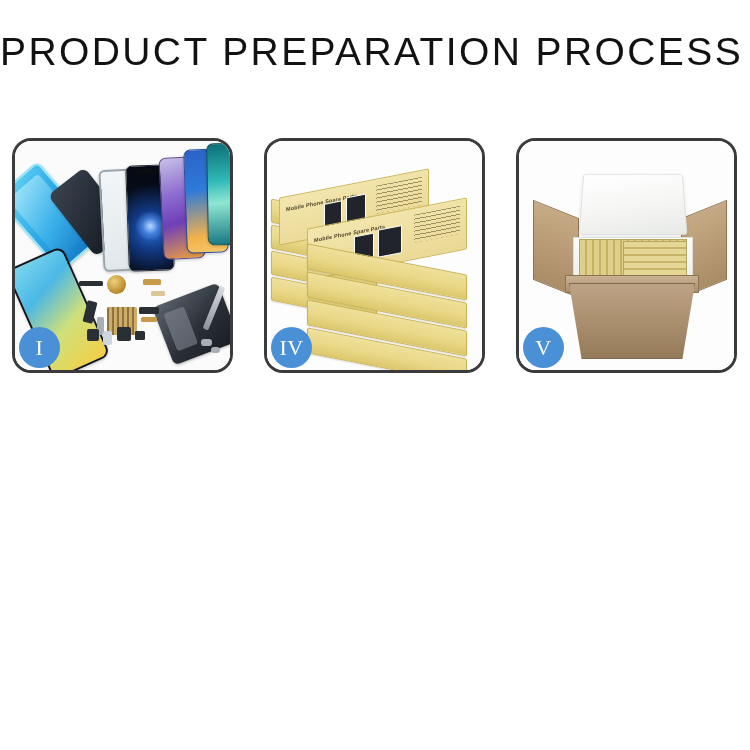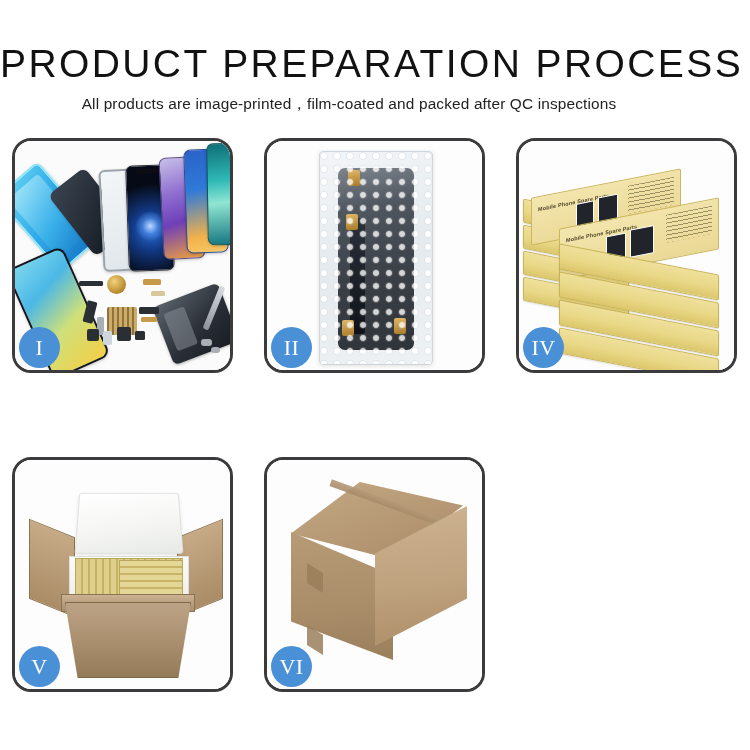--- a/index.html
+++ b/index.html
@@ -11,21 +11,21 @@
     width: 750px;
     height: 750px;
     font-family: "Liberation Sans", sans-serif;
     overflow: hidden;
     position: relative;
   }
 
   
   .header {
     width: 698px;
-    padding-top: 44px;
+    padding-top: 32px;
     text-align: center;
   }
   .page-title {
     font-family: "Liberation Sans", sans-serif;
     font-size: 39px;
     font-weight: 400;
     letter-spacing: 2.4px;
     color: #121212;
     line-height: 1.05;
     white-space: nowrap;
@@ -400,21 +400,20 @@
     opacity: .85;
   }
   .sh-tape-a { left: 24px; top: 86px;  width: 16px; height: 20px; transform: skewY(32deg); }
   .sh-tape-b { left: 24px; top: 148px; width: 16px; height: 20px; transform: skewY(32deg); }
 </style>
 </head>
 <body>
 
 <div class="header">
   <div class="page-title">PRODUCT PREPARATION PROCESS</div>
-  <div class="page-subtitle">All products are image-printed，film-coated and packed after QC inspections</div>
 </div>
 
 <div class="grid">
 
   <div class="panel">
     <div class="panel-inner p1">
       <div class="phone ph-a"></div>
       <div class="phone ph-b"></div>
       <div class="phone ph-c"></div>
       <div class="phone ph-d"></div>
@@ -437,34 +436,20 @@
       <div class="part silver" style="left:88px;  top:190px; width:9px;  height:14px; border-radius:2px; background:#cfd6dd;"></div>
       <div class="part dark" style="left:102px; top:186px; width:14px; height:14px; border-radius:2px;"></div>
       <div class="part dark" style="left:120px; top:190px; width:10px; height:9px;"></div>
       <div class="part silver" style="left:186px; top:198px; width:11px; height:7px; border-radius:3px;"></div>
       <div class="part silver" style="left:196px; top:206px; width:9px;  height:6px; border-radius:3px;"></div>
       <div class="tool"></div>
     </div>
     <div class="badge">I</div>
   </div>
 
-  <div class="panel">
-    <div class="panel-inner">
-      <div class="bubblebag">
-        <div class="bb-part"></div>
-        <div class="bb-flex"></div>
-        <div class="bb-gold" style="left:28px; top:18px;"></div>
-        <div class="bb-gold" style="left:26px; top:62px;"></div>
-        <div class="bb-gold" style="left:22px; top:168px;"></div>
-        <div class="bb-gold" style="left:74px; top:166px;"></div>
-        <div class="bb-overlay"></div>
-      </div>
-    </div>
-    <div class="badge">II</div>
-  </div>
 
 
   <div class="panel">
     <div class="panel-inner">
       <div class="stack">
 
         <div class="sbox" style="left:0px;   top:58px;  width:104px; height:22px; transform:skewY(11deg);"></div>
         <div class="sbox" style="left:0px;   top:84px;  width:104px; height:22px; transform:skewY(11deg);"></div>
         <div class="sbox" style="left:0px;   top:110px; width:104px; height:22px; transform:skewY(11deg);"></div>
         <div class="sbox" style="left:0px;   top:136px; width:104px; height:22px; transform:skewY(11deg);"></div>
@@ -501,27 +486,14 @@
         <div class="ct-foam"></div>
         <div class="ct-content"></div>
         <div class="ct-content2"></div>
         <div class="ct-rim"></div>
         <div class="ct-body"></div>
       </div>
     </div>
     <div class="badge">V</div>
   </div>
 
-  <div class="panel">
-    <div class="panel-inner">
-      <div class="ship">
-        <div class="sh-top"></div>
-        <div class="sh-seam"></div>
-        <div class="sh-left"></div>
-        <div class="sh-right"></div>
-        <div class="sh-tape-a"></div>
-        <div class="sh-tape-b"></div>
-      </div>
-    </div>
-    <div class="badge">VI</div>
-  </div>
 
 </div>
 
 </body></html>

